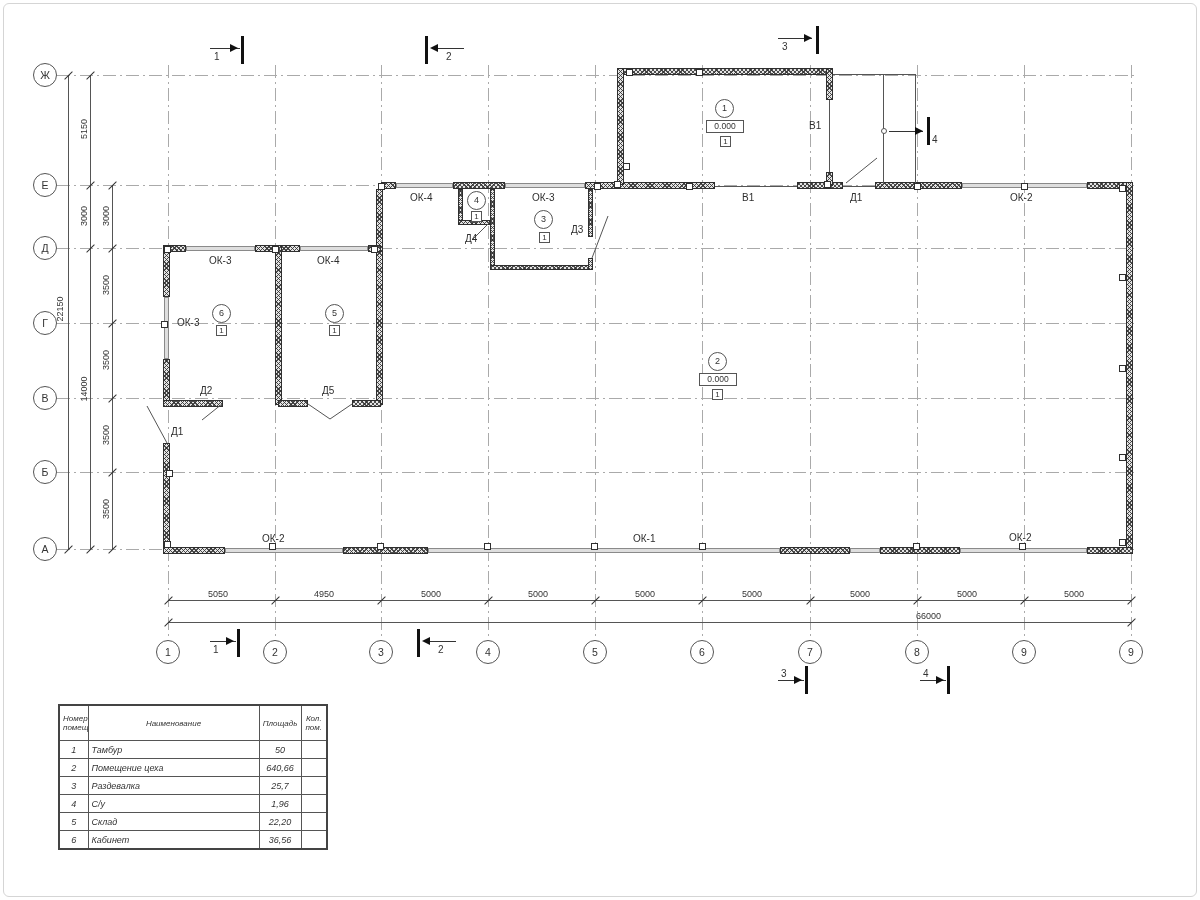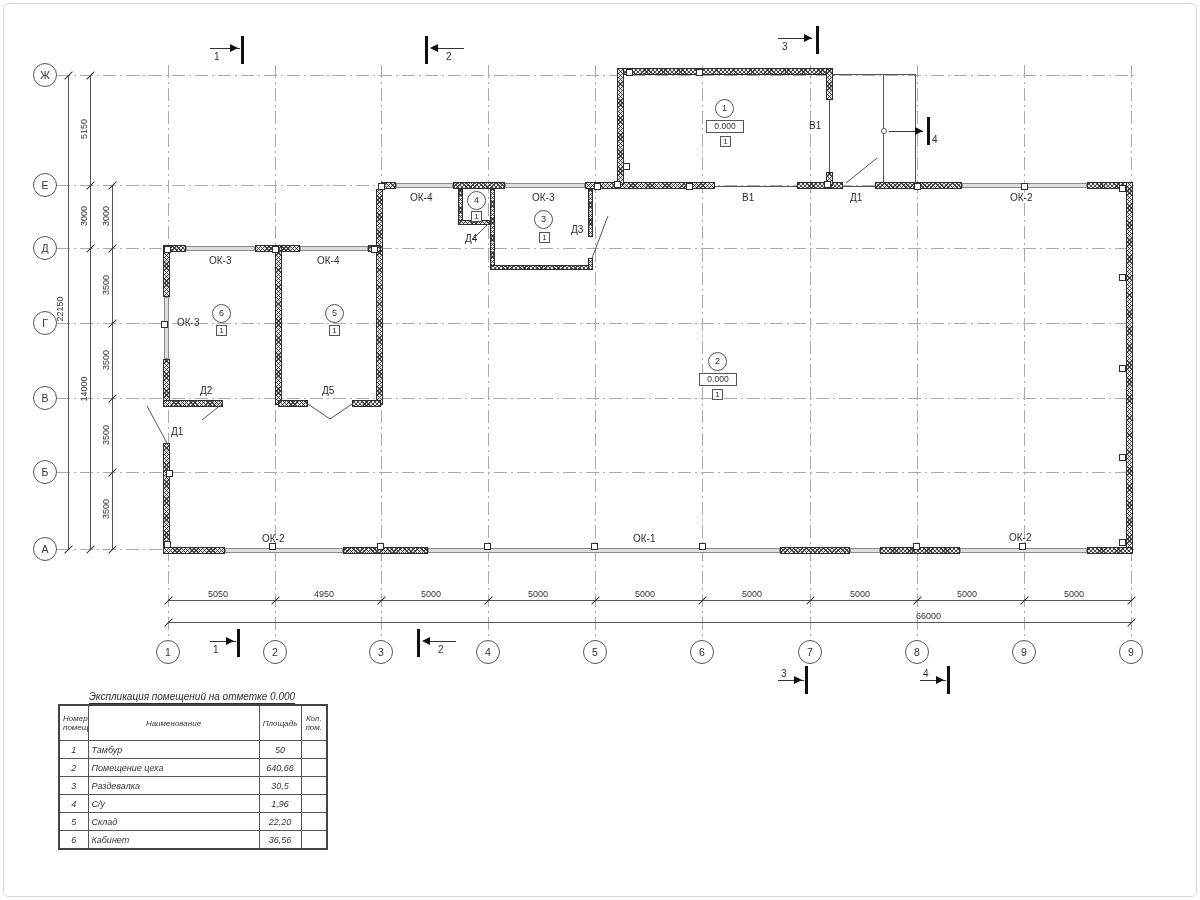--- a/index.html
+++ b/index.html
@@ -320,21 +320,20 @@
   <div class="fline" style="left:778px;top:680px;width:26px"></div>
   <div class="arr-r" style="left:794px;top:676px"></div>
   <div class="fbar" style="left:805px;top:666px"></div>
   <div class="ftxt" style="left:781px;top:668px">3</div>
 
   <div class="fline" style="left:920px;top:680px;width:26px"></div>
   <div class="arr-r" style="left:936px;top:676px"></div>
   <div class="fbar" style="left:947px;top:666px"></div>
   <div class="ftxt" style="left:923px;top:668px">4</div>
 
-  <div class="ttitle-wrap"><span>Экспликация помещений на отметке 0.000</span></div>
   <table class="xtable">
     <colgroup>
         <col style="width:29px">
         <col style="width:171px">
         <col style="width:42px">
         <col style="width:26px">
       </colgroup>
     <tbody>
         <tr>
       <th>Номер помещ.</th>
@@ -350,21 +349,21 @@
     </tr>
     <tr>
       <td class="c">2</td>
       <td>Помещение цеха</td>
       <td class="c">640,66</td>
       <td></td>
     </tr>
     <tr>
       <td class="c">3</td>
       <td>Раздевалка</td>
-      <td class="c">30,5</td>
+      <td class="c">25,7</td>
       <td></td>
     </tr>
     <tr>
       <td class="c">4</td>
       <td>С/у</td>
       <td class="c">1,96</td>
       <td></td>
     </tr>
     <tr>
       <td class="c">5</td>

